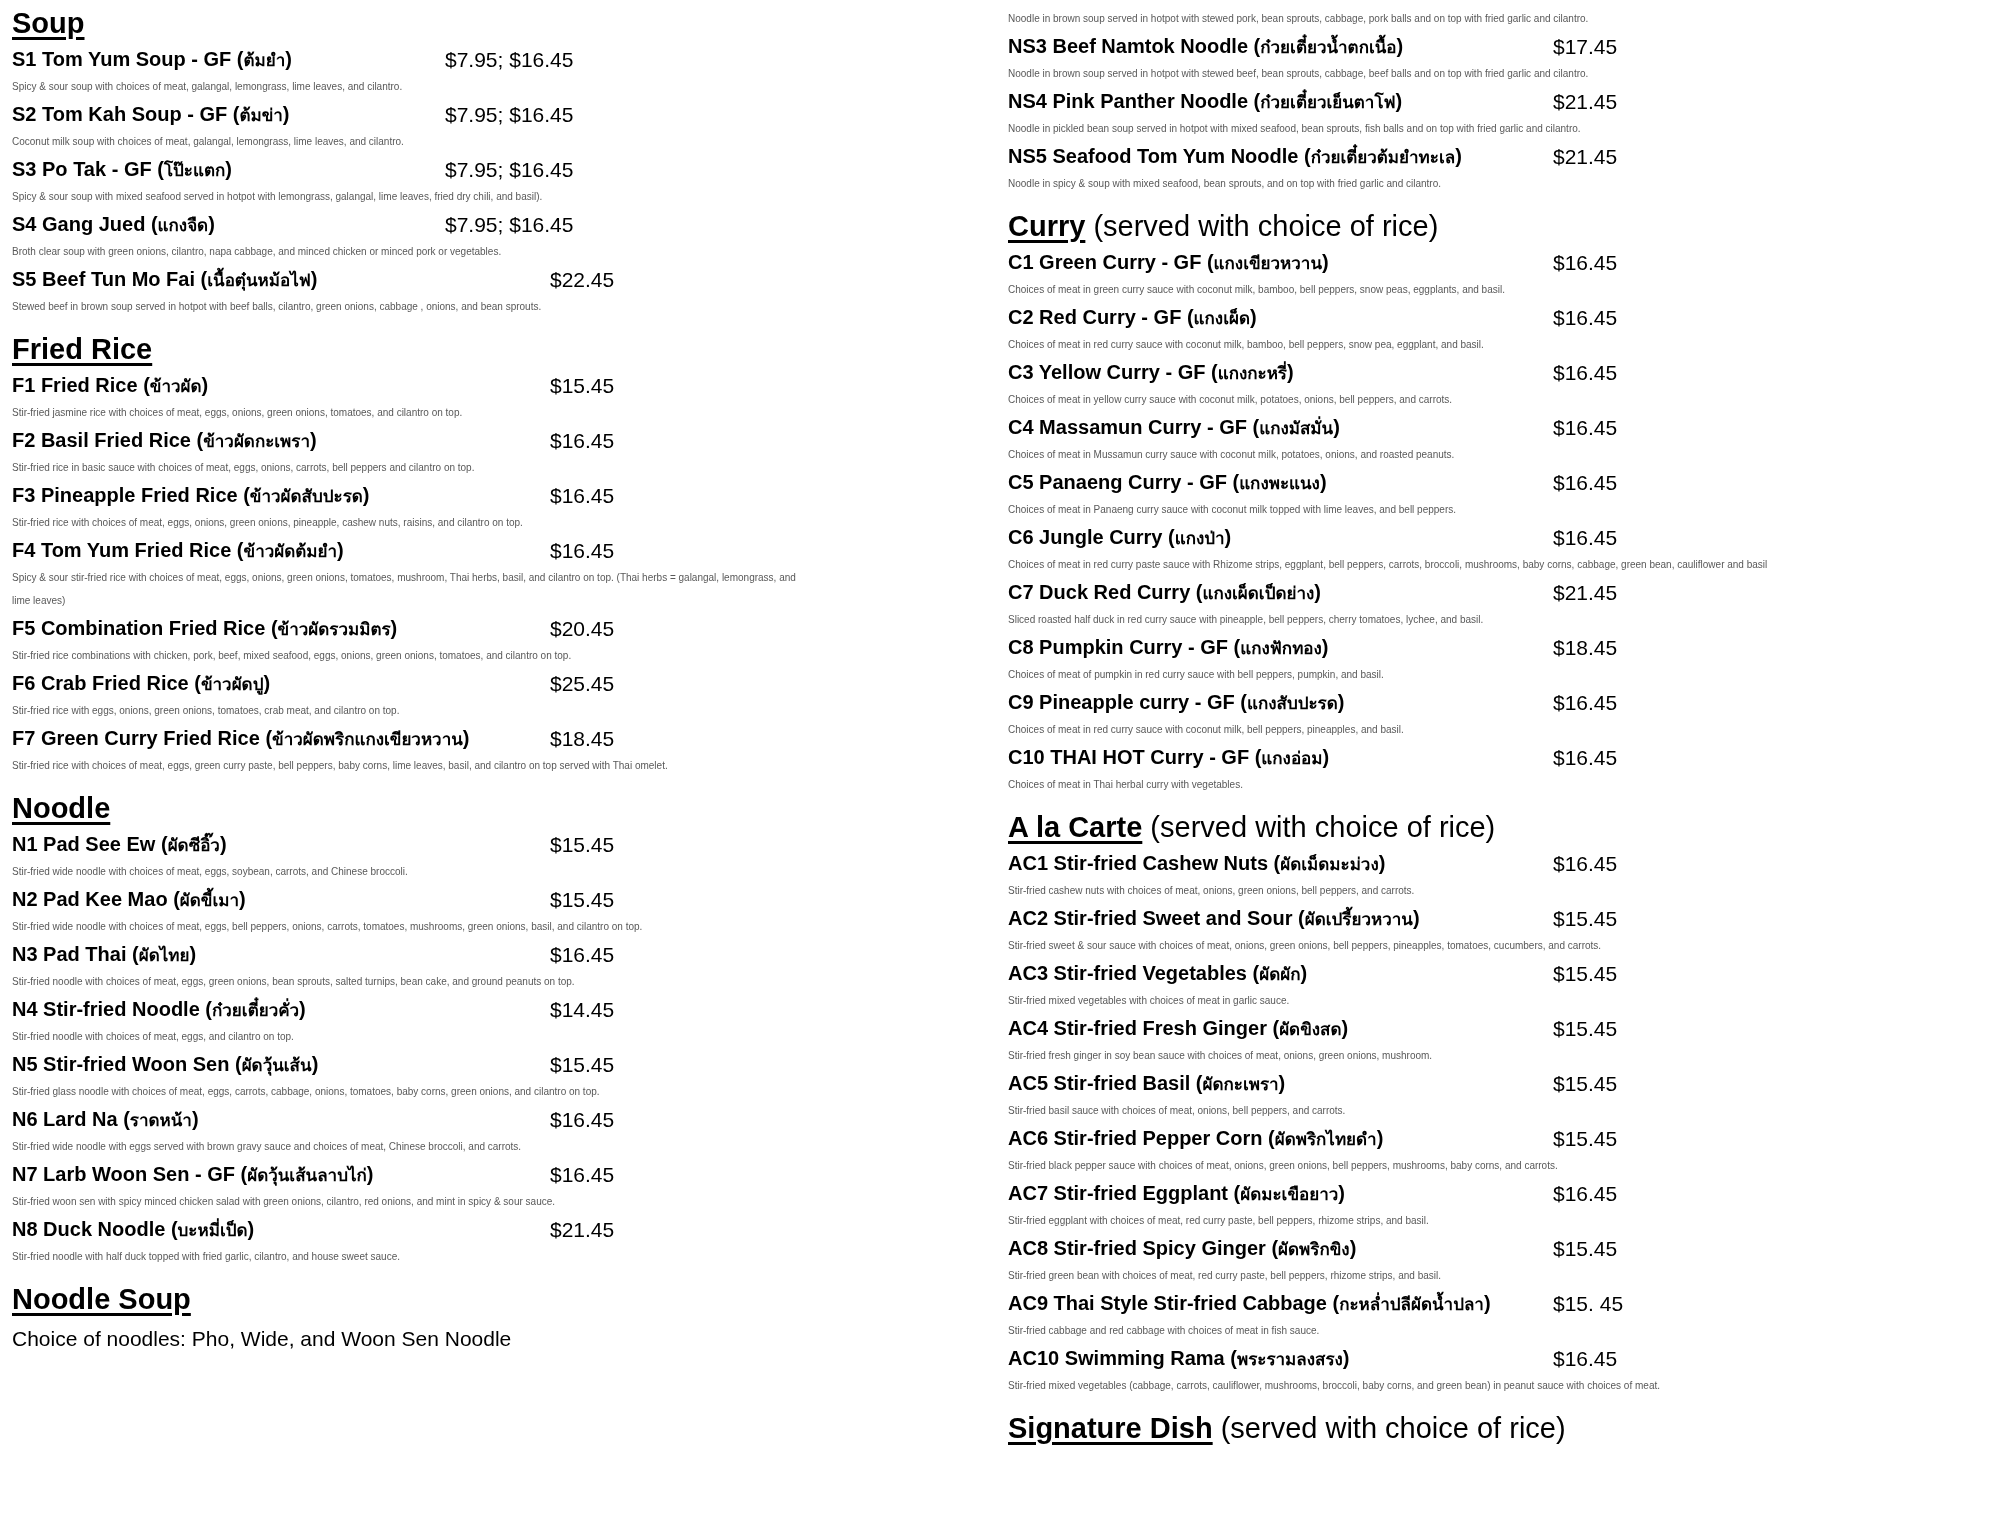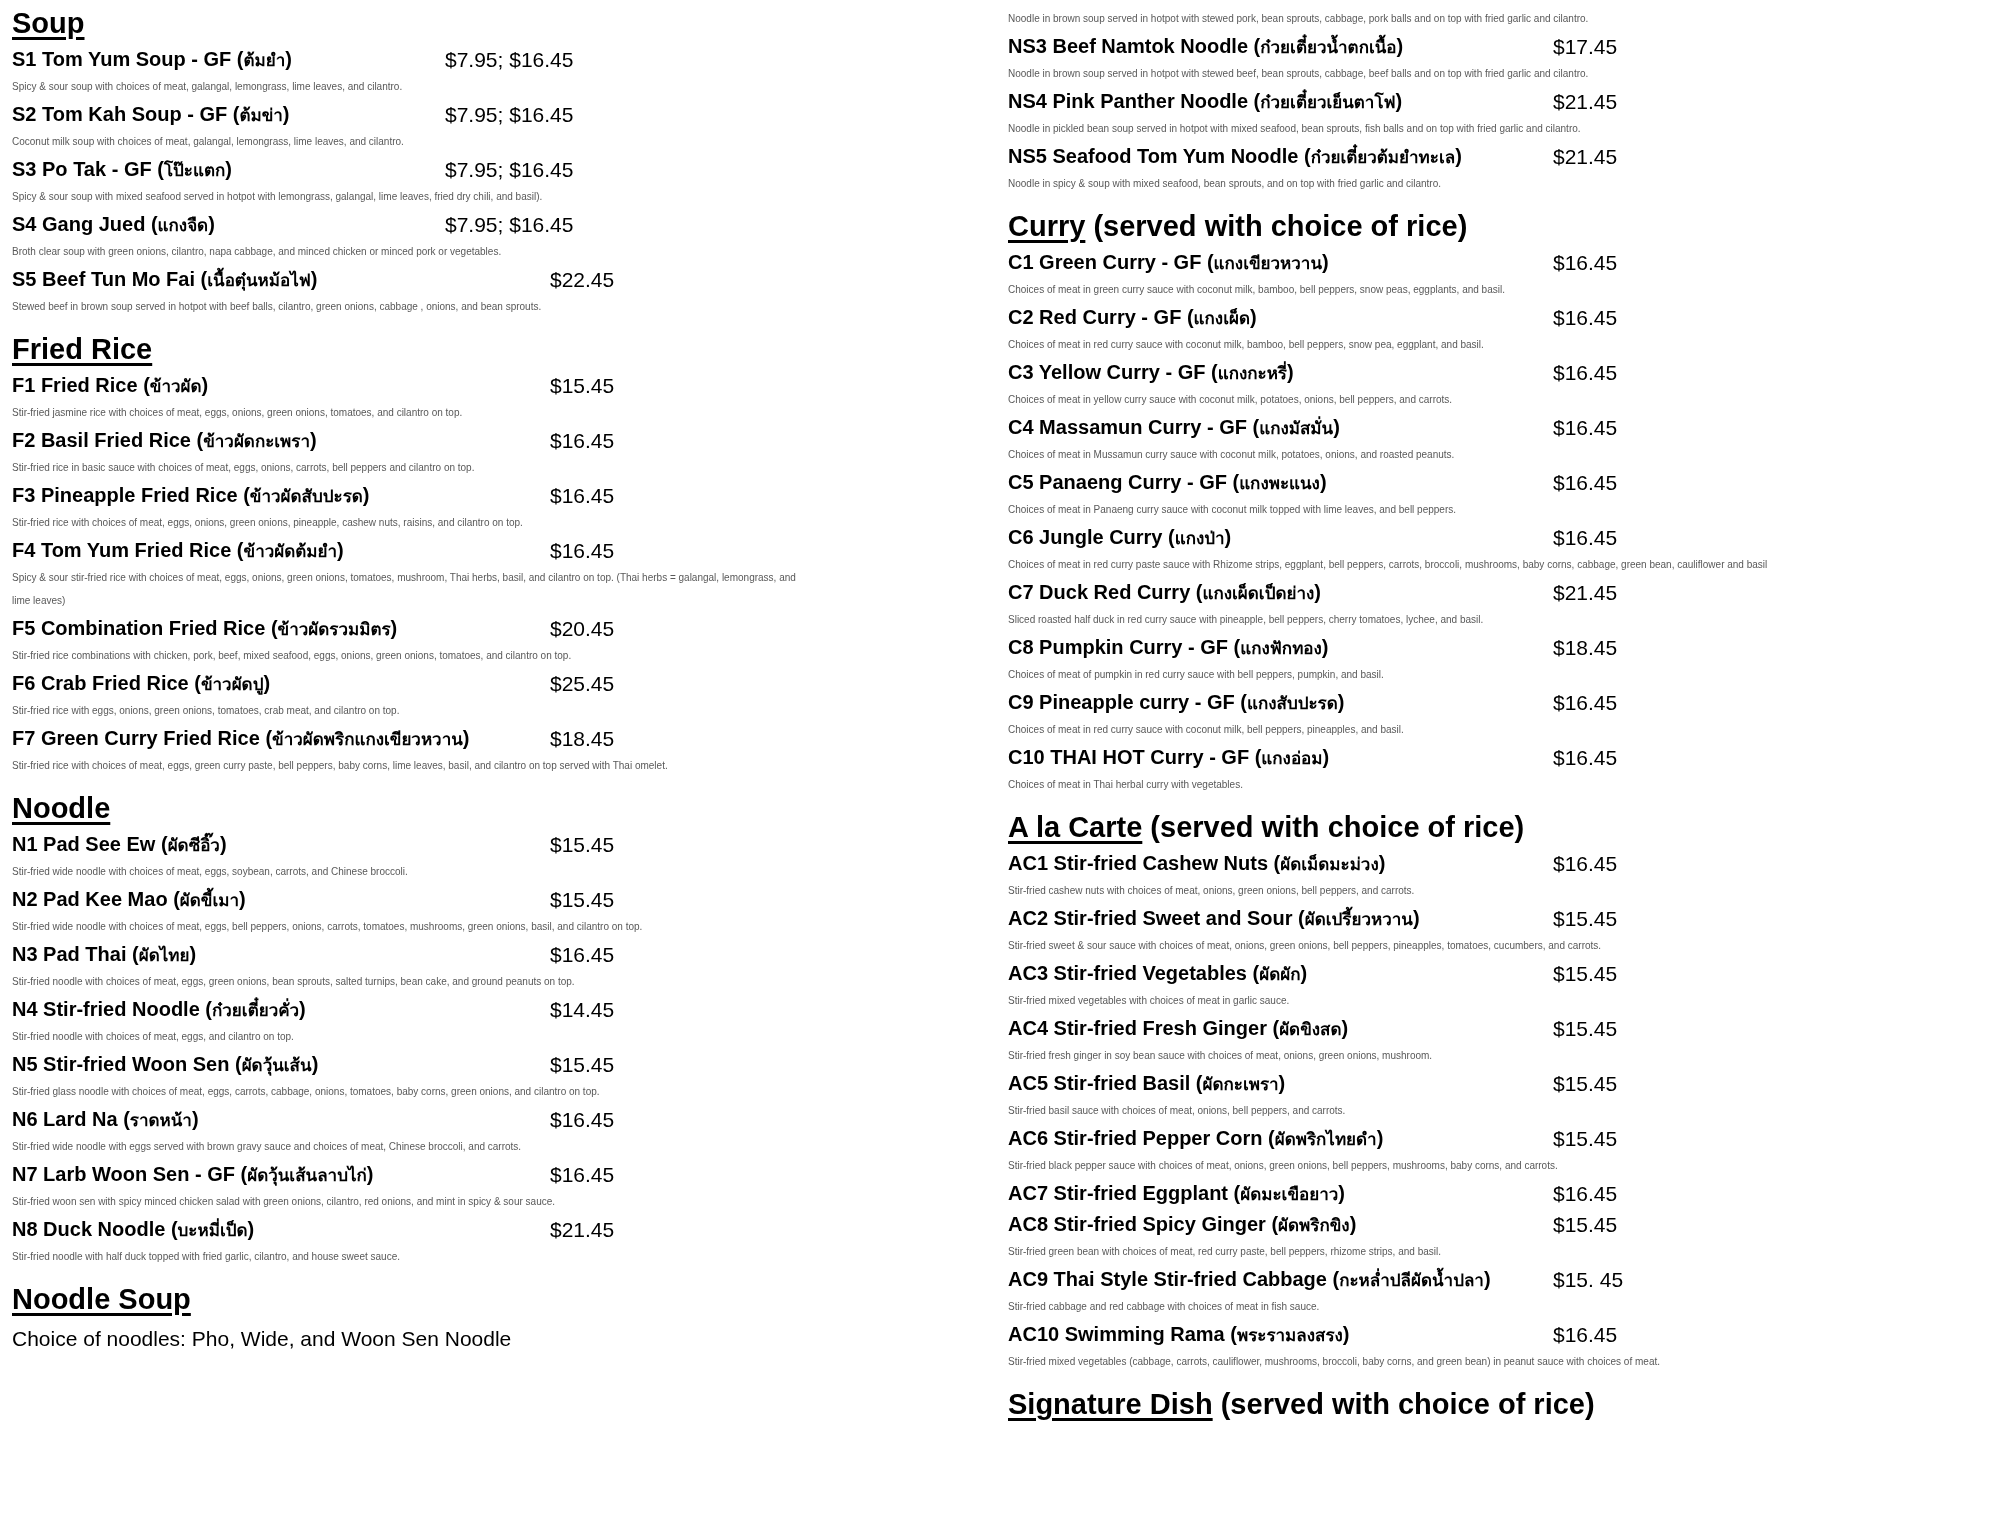--- a/index.html
+++ b/index.html
@@ -9,21 +9,21 @@
     color:#000;
   }
   .menu{position:relative;width:2000px;height:1531px;background:#fff;}
   .col{position:absolute;top:6px;height:1521px;overflow:hidden;}
   .col-left{left:12px;width:795px;}
   .col-right{left:1008px;width:990px;}
 
   .sec{font-size:29px;font-weight:bold;line-height:34px;margin:14px 0 6px 0;}
   .col .sec:first-child{margin-top:0;}
   .sec-title{text-decoration:underline;text-decoration-thickness:2.5px;text-underline-offset:4px;}
-  .sec-suffix{font-weight:bold;}
+  .sec-suffix{font-weight:normal;}
 
   .item{position:relative;margin-top:3px;line-height:27px;font-size:20px;font-weight:bold;white-space:nowrap;}
   .item .thai{font-size:17px;}
   .item .price{position:absolute;left:538px;top:0;font-weight:normal;font-size:21px;}
   .col-right .item .price{left:545px;}
   .item.wide-price .price{left:433px;}
 
   .item-desc{font-size:10px;line-height:23px;color:#595959;margin:1px 0 0 0;}
   .note{font-size:21px;line-height:30px;margin:8px 0 8px 0;color:#000;}
 </style>
@@ -114,20 +114,21 @@
       <div class="item-desc">Stir-fried sweet &amp; sour sauce with choices of meat, onions, green onions, bell peppers, pineapples, tomatoes, cucumbers, and carrots.</div>
       <div class="item"><span class="item-name">AC3 Stir-fried Vegetables (<span class="thai">ผัดผัก</span>)</span><span class="price">$15.45</span></div>
       <div class="item-desc">Stir-fried mixed vegetables with choices of meat in garlic sauce.</div>
       <div class="item"><span class="item-name">AC4 Stir-fried Fresh Ginger (<span class="thai">ผัดขิงสด</span>)</span><span class="price">$15.45</span></div>
       <div class="item-desc">Stir-fried fresh ginger in soy bean sauce with choices of meat, onions, green onions, mushroom.</div>
       <div class="item"><span class="item-name">AC5 Stir-fried Basil (<span class="thai">ผัดกะเพรา</span>)</span><span class="price">$15.45</span></div>
       <div class="item-desc">Stir-fried basil sauce with choices of meat, onions, bell peppers, and carrots.</div>
       <div class="item"><span class="item-name">AC6 Stir-fried Pepper Corn (<span class="thai">ผัดพริกไทยดำ</span>)</span><span class="price">$15.45</span></div>
       <div class="item-desc">Stir-fried black pepper sauce with choices of meat, onions, green onions, bell peppers, mushrooms, baby corns, and carrots.</div>
       <div class="item"><span class="item-name">AC7 Stir-fried Eggplant (<span class="thai">ผัดมะเขือยาว</span>)</span><span class="price">$16.45</span></div>
+      <div class="item-desc">Stir-fried eggplant with choices of meat, red curry paste, bell peppers, rhizome strips, and basil.</div>
       <div class="item"><span class="item-name">AC8 Stir-fried Spicy Ginger (<span class="thai">ผัดพริกขิง</span>)</span><span class="price">$15.45</span></div>
       <div class="item-desc">Stir-fried green bean with choices of meat, red curry paste, bell peppers, rhizome strips, and basil.</div>
       <div class="item"><span class="item-name">AC9 Thai Style Stir-fried Cabbage (<span class="thai">กะหล่ำปลีผัดน้ำปลา</span>)</span><span class="price">$15. 45</span></div>
       <div class="item-desc">Stir-fried cabbage and red cabbage with choices of meat in fish sauce.</div>
       <div class="item"><span class="item-name">AC10 Swimming Rama (<span class="thai">พระรามลงสรง</span>)</span><span class="price">$16.45</span></div>
       <div class="item-desc">Stir-fried mixed vegetables (cabbage, carrots, cauliflower, mushrooms, broccoli, baby corns, and green bean) in peanut sauce with choices of meat.</div>
       <div class="sec"><span class="sec-title">Signature Dish</span><span class="sec-suffix"> (served with choice of rice)</span></div>
     </div>
 </div>
 

